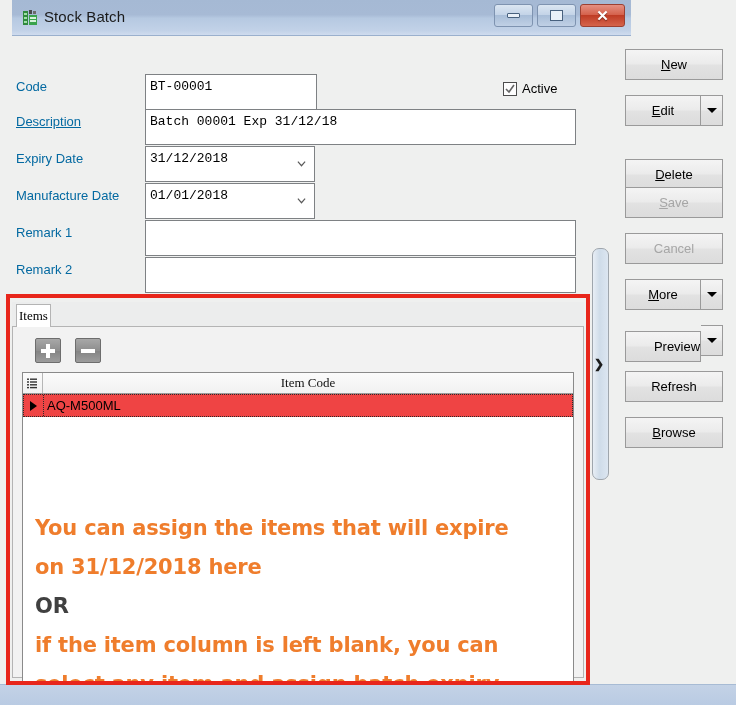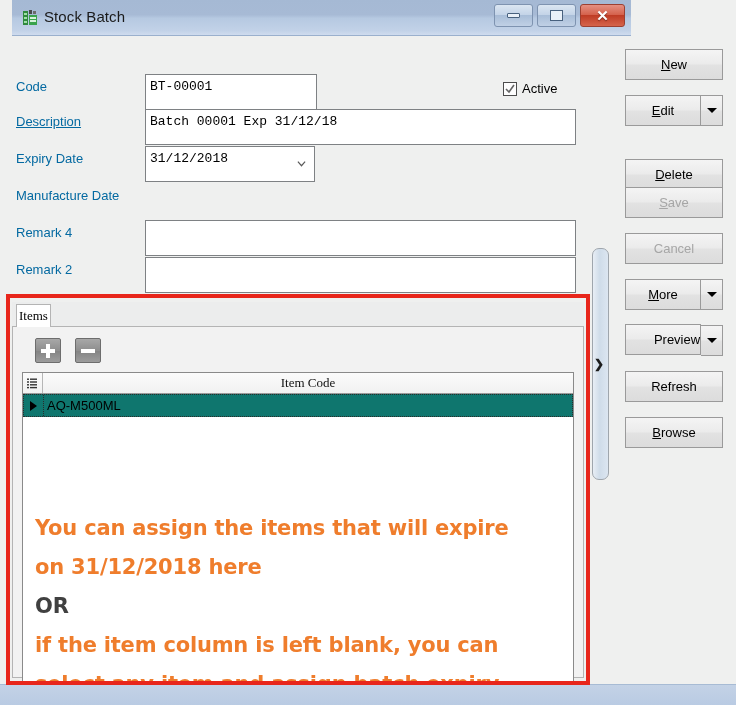--- a/index.html
+++ b/index.html
@@ -301,21 +301,21 @@
     height: 20px;
     line-height: 20px;
     text-align: center;
     font-size: 13px;
     font-family: "Liberation Serif", serif;
     color: #111;
   }
   .grid-row {
     position: relative;
     height: 23px;
-    background: #0f766e;
+    background: #ef4444;
     border: 1px dotted #2b2b2b;
     box-sizing: border-box;
     margin-top: 0;
   }
   .row-ind {
     position: absolute;
     left: 0; top: 0;
     width: 18px; height: 21px;
     display: flex;
     align-items: center;
@@ -417,22 +417,28 @@
 
     <div class="flabel" style="top:110px;">Expiry Date</div>
     <div class="fin" style="left:145px; top:110px; width:170px;">
       <span>31/12/2018</span>
       <svg class="combo-arrow" viewBox="0 0 10 10">
         <polyline points="1,3 5,7.5 9,3" fill="none" stroke="#5a5a5a" stroke-width="1.3"></polyline>
       </svg>
     </div>
 
     <div class="flabel" style="top:147px;">Manufacture Date</div>
-
-    <div class="flabel" style="top:184px;">Remark 4</div>
+    <div class="fin" style="left:145px; top:147px; width:170px;">
+      <span>01/01/2018</span>
+      <svg class="combo-arrow" viewBox="0 0 10 10">
+        <polyline points="1,3 5,7.5 9,3" fill="none" stroke="#5a5a5a" stroke-width="1.3"></polyline>
+      </svg>
+    </div>
+
+    <div class="flabel" style="top:184px;">Remark 1</div>
     <div class="fin" style="left:145px; top:184px; width:431px;"></div>
 
     <div class="flabel" style="top:221px;">Remark 2</div>
     <div class="fin" style="left:145px; top:221px; width:431px;"></div>
   </div>
 
   <div class="tabhost">
     <div class="tabstrip"></div>
     <div class="tab">Items</div>
 
@@ -512,21 +518,21 @@
       <span>Cancel</span>
     </div>
 
     <div class="btn split" style="top:243px;">
       <span><span class="acc">M</span><span>ore</span></span>
     </div>
     <div class="btn-drop" style="left:89px; top:243px;">
       <span class="tri-down"></span>
     </div>
 
-    <div class="btn split" style="top:288px;padding-left:28px;">
+    <div class="btn split" style="top:295px;padding-left:28px;">
       <span>Preview</span>
     </div>
     <div class="btn-drop" style="left:89px; top:289px;">
       <span class="tri-down"></span>
     </div>
 
     <div class="btn" style="top:335px;">
       <span>Refresh</span>
     </div>
 

